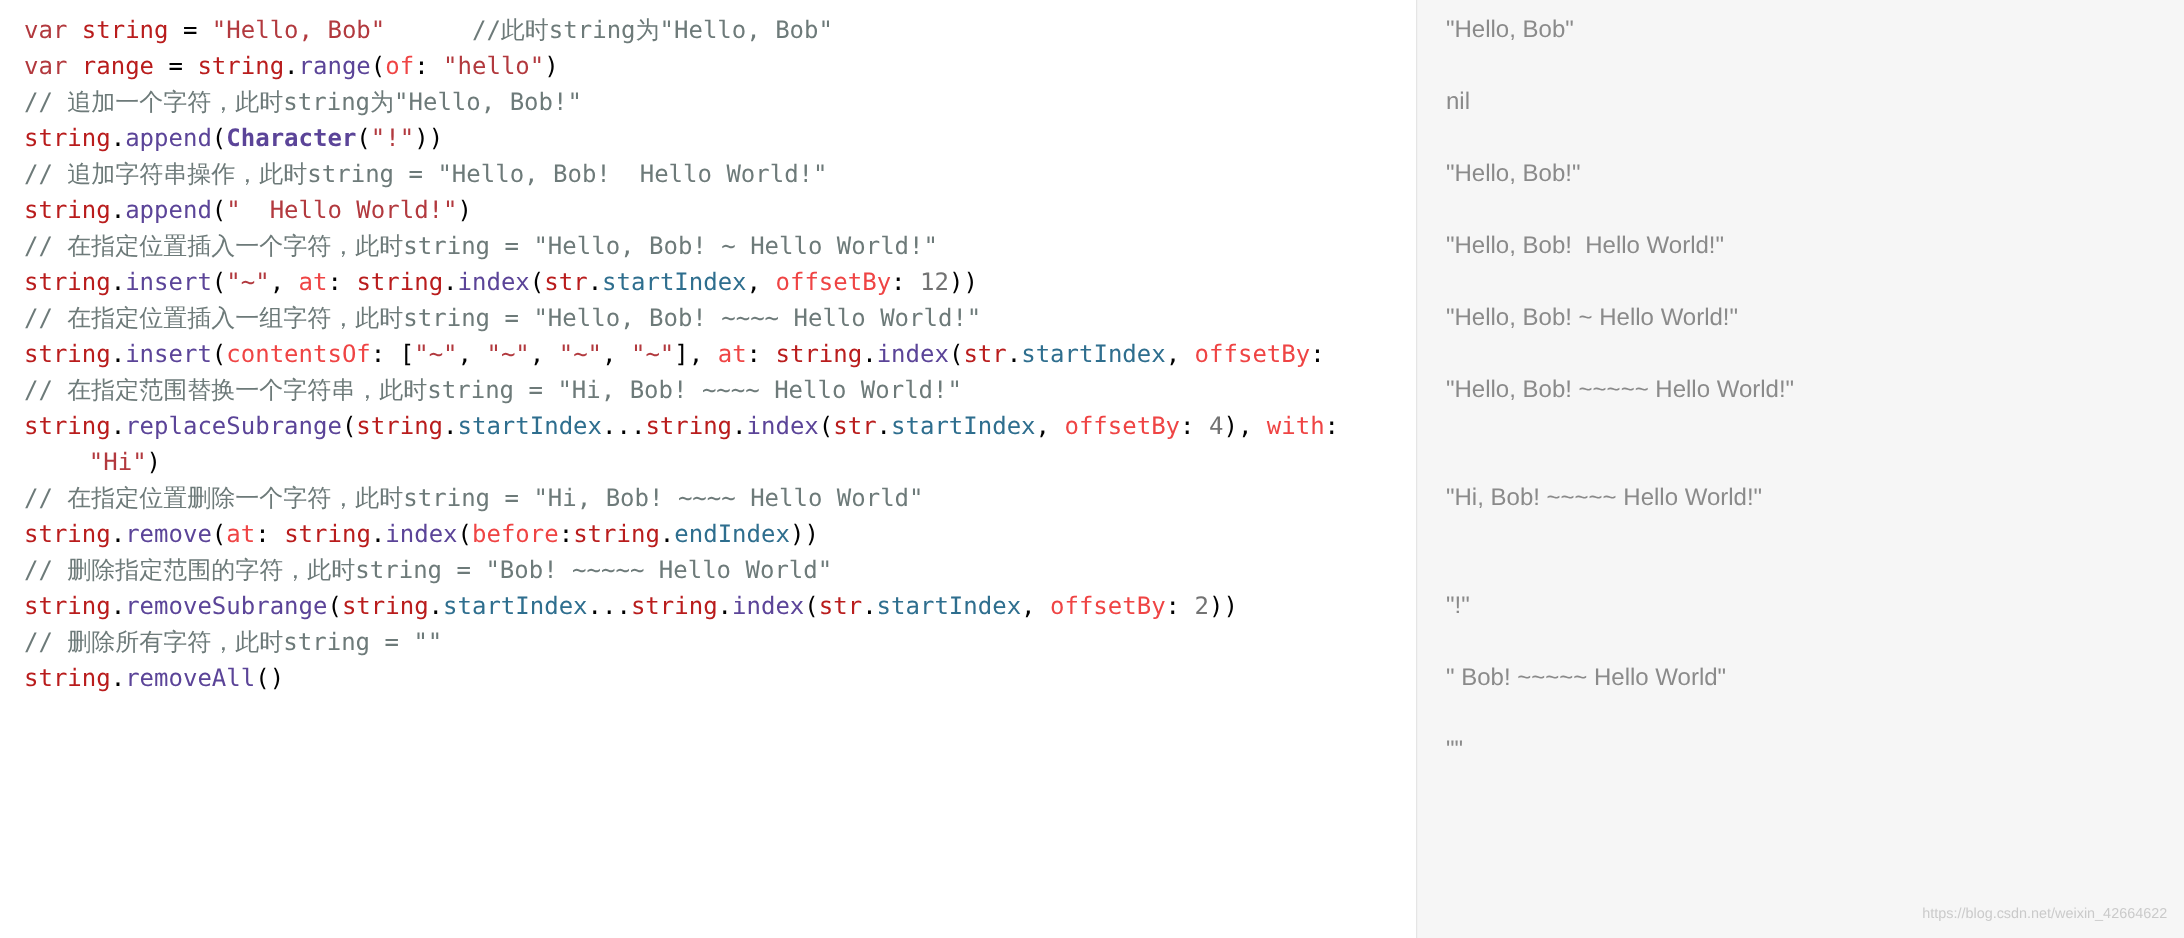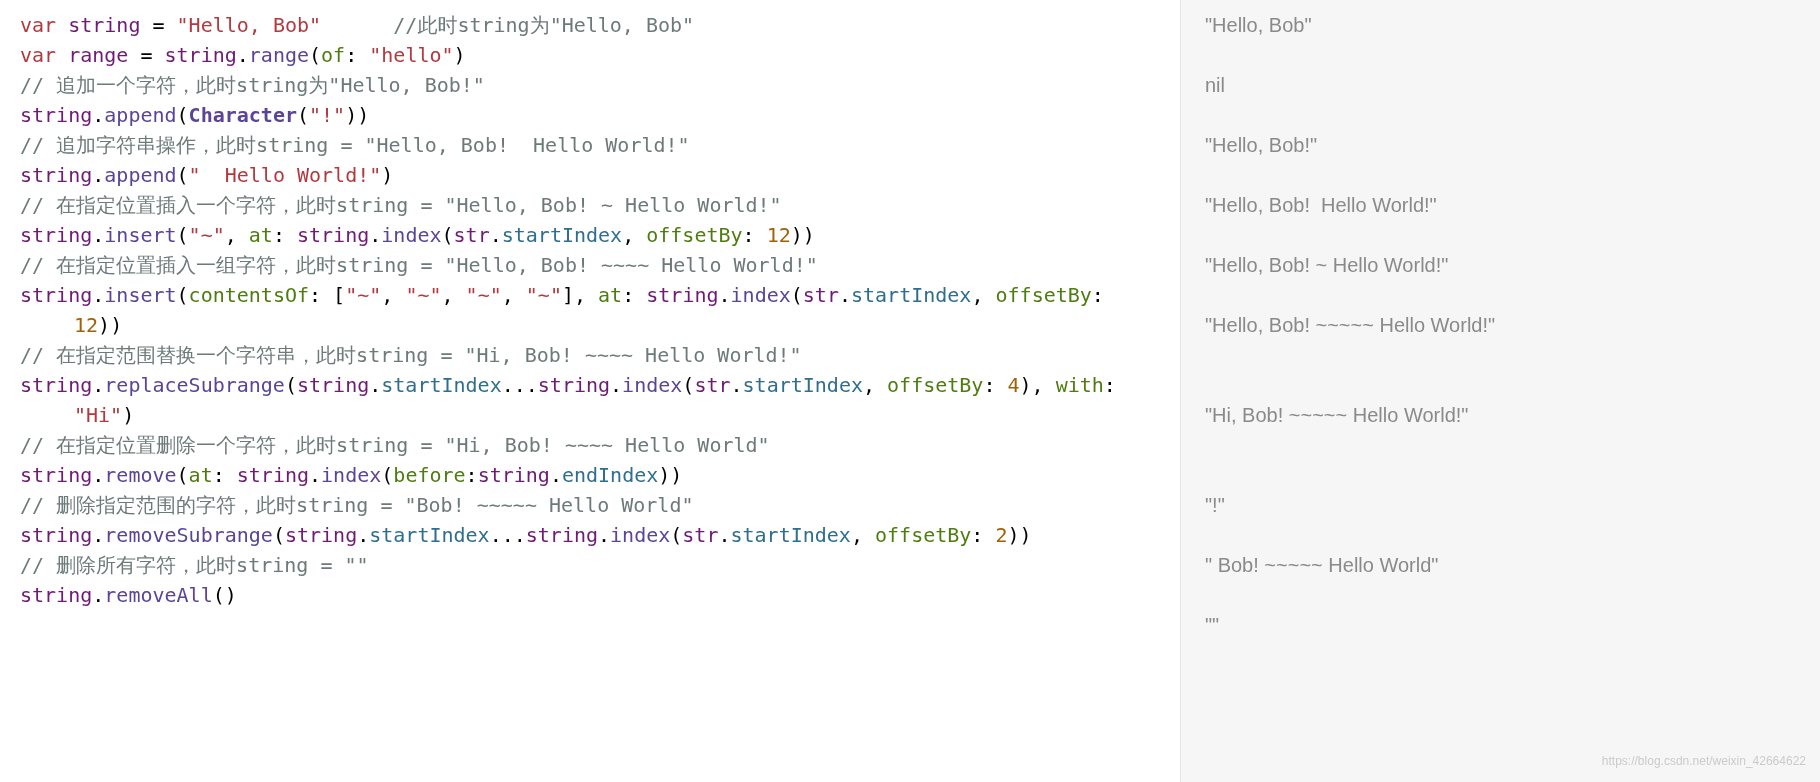--- a/index.html
+++ b/index.html
@@ -43,27 +43,27 @@
     height: 30px;
     line-height: 30px;
   }
   .wrap-line {
     white-space: pre;
     height: 30px;
     line-height: 30px;
     padding-left: 54px;
   }
   .tok-keyword { color: #b2393e; text-align: right; } 
-  .tok-var     { color: #701a75; } 
+  .tok-var     { color: #b91c1c; } 
   .tok-string  { color: #b2393e; } 
   .tok-comment { color: #6d7a79; }
   .tok-method  { color: #5b4498; } 
   .tok-param   { color: #2e6e8e; } 
-  .tok-label   { color: #4d7c0f; } 
-  .tok-num     { color: #a16207; }
+  .tok-label   { color: #ef4444; } 
+  .tok-num     { color: #737373; }
   .tok-type    { color: #5b4498; font-weight: bold; } 
   .tok-plain   { color: #000000; }
 
   .result-line {
     height: 30px;
     line-height: 30px;
     white-space: pre;
     overflow: hidden;
   }
   .watermark {
@@ -96,21 +96,20 @@
     <div class="code-line"><span class="tok-var">string</span><span class="tok-plain">.</span><span class="tok-method">append</span><span class="tok-plain">(</span><span class="tok-string">"  Hello World!"</span><span class="tok-plain">)</span></div>
 
     <div class="code-line"><span class="tok-comment">// 在指定位置插入一个字符，此时string = "Hello, Bob! ~ Hello World!"</span></div>
 
     <div class="code-line"><span class="tok-var">string</span><span class="tok-plain">.</span><span class="tok-method">insert</span><span class="tok-plain">(</span><span class="tok-string">"~"</span><span class="tok-plain">, </span><span class="tok-label">at</span><span class="tok-plain">: </span><span class="tok-var">string</span><span class="tok-plain">.</span><span class="tok-method">index</span><span class="tok-plain">(</span><span class="tok-var">str</span><span class="tok-plain">.</span><span class="tok-param">startIndex</span><span class="tok-plain">, </span><span class="tok-label">offsetBy</span><span class="tok-plain">: </span><span class="tok-num">12</span><span class="tok-plain">)</span><span class="tok-plain">)</span></div>
 
     <div class="code-line"><span class="tok-comment">// 在指定位置插入一组字符，此时string = "Hello, Bob! ~~~~ Hello World!"</span></div>
 
     <div class="code-line"><span class="tok-var">string</span><span class="tok-plain">.</span><span class="tok-method">insert</span><span class="tok-plain">(</span><span class="tok-label">contentsOf</span><span class="tok-plain">: </span><span class="tok-plain">[</span><span class="tok-string">"~"</span><span class="tok-plain">, </span><span class="tok-string">"~"</span><span class="tok-plain">, </span><span class="tok-string">"~"</span><span class="tok-plain">, </span><span class="tok-string">"~"</span><span class="tok-plain">]</span><span class="tok-plain">, </span><span class="tok-label">at</span><span class="tok-plain">: </span><span class="tok-var">string</span><span class="tok-plain">.</span><span class="tok-method">index</span><span class="tok-plain">(</span><span class="tok-var">str</span><span class="tok-plain">.</span><span class="tok-param">startIndex</span><span class="tok-plain">, </span><span class="tok-label">offsetBy</span><span class="tok-plain">:</span></div>
 
-    <div class="wrap-line"><span class="tok-num">12</span><span class="tok-plain">)</span><span class="tok-plain">)</span></div>
 
     <div class="code-line"><span class="tok-comment">// 在指定范围替换一个字符串，此时string = "Hi, Bob! ~~~~ Hello World!"</span></div>
 
     <div class="code-line"><span class="tok-var">string</span><span class="tok-plain">.</span><span class="tok-method">replaceSubrange</span><span class="tok-plain">(</span><span class="tok-var">string</span><span class="tok-plain">.</span><span class="tok-param">startIndex</span><span class="tok-plain">...</span><span class="tok-var">string</span><span class="tok-plain">.</span><span class="tok-method">index</span><span class="tok-plain">(</span><span class="tok-var">str</span><span class="tok-plain">.</span><span class="tok-param">startIndex</span><span class="tok-plain">, </span><span class="tok-label">offsetBy</span><span class="tok-plain">: </span><span class="tok-num">4</span><span class="tok-plain">)</span><span class="tok-plain">, </span><span class="tok-label">with</span><span class="tok-plain">:</span></div>
 
     <div class="wrap-line"><span class="tok-string">"Hi"</span><span class="tok-plain">)</span></div>
 
     <div class="code-line"><span class="tok-comment">// 在指定位置删除一个字符，此时string = "Hi, Bob! ~~~~ Hello World"</span></div>
 
     <div class="code-line"><span class="tok-var">string</span><span class="tok-plain">.</span><span class="tok-method">remove</span><span class="tok-plain">(</span><span class="tok-label">at</span><span class="tok-plain">: </span><span class="tok-var">string</span><span class="tok-plain">.</span><span class="tok-method">index</span><span class="tok-plain">(</span><span class="tok-label">before</span><span class="tok-plain">:</span><span class="tok-var">string</span><span class="tok-plain">.</span><span class="tok-param">endIndex</span><span class="tok-plain">)</span><span class="tok-plain">)</span></div>

